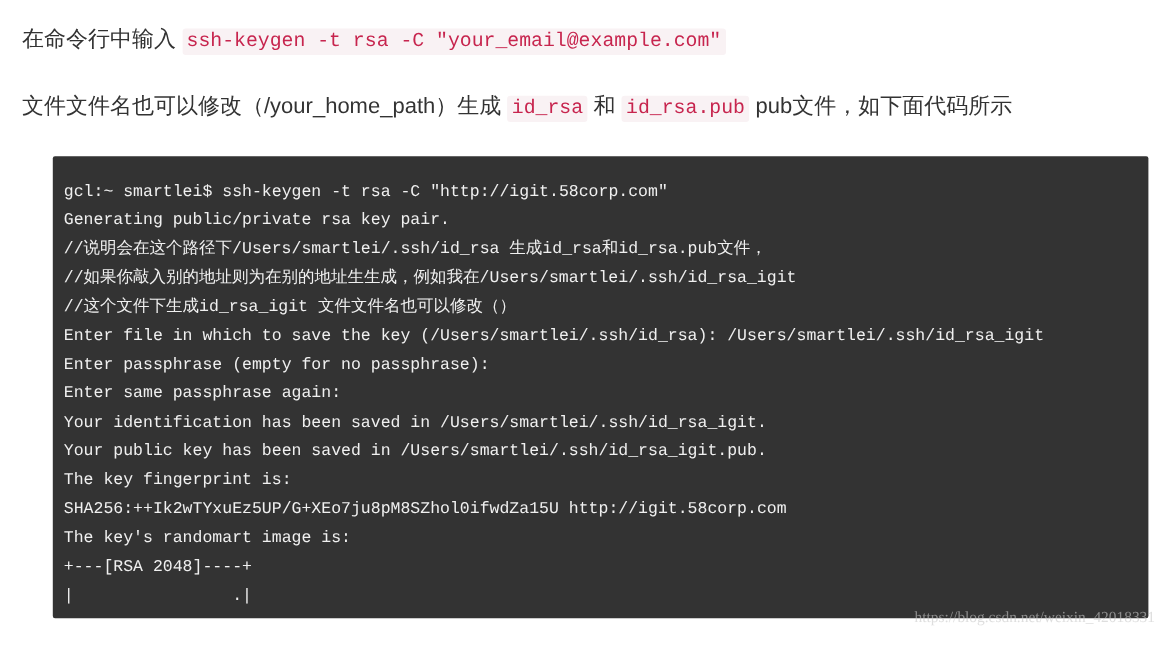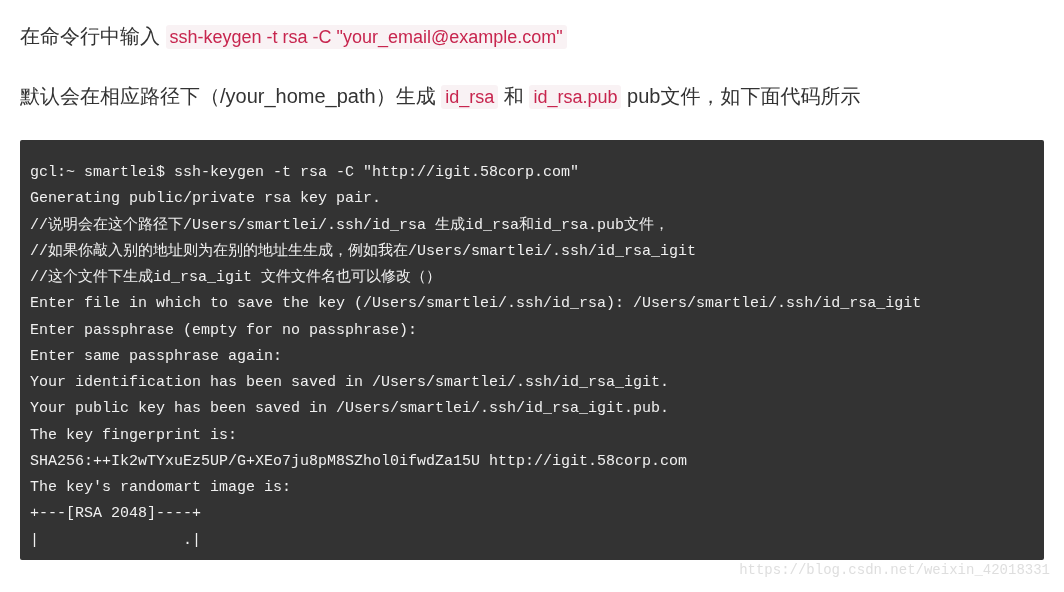--- a/index.html
+++ b/index.html
@@ -11,59 +11,60 @@
       width: 1064px;
       position: relative;
     }
     .para {
       font-size: 20px;
       line-height: 1.6;
       margin-bottom: 28px;
       color: #333;
     }
     .inline-code {
-      font-family: Liberation Sans, sans-serif;
+      font-family: Liberation Mono, monospace;
       font-size: 18px;
       color: #c7254e;
       background-color: #f9f2f4;
       padding: 2px 4px;
       border-radius: 3px;
     }
     .code-block {
       background: #333333;
       color: #f0f0f0;
       padding: 20px 10px;
       font-family: "Courier New", Consolas, monospace;
       font-size: 15px;
       line-height: 1.75;
       white-space: pre;
       overflow: hidden;
       border-radius: 2px;
       position: relative;
       height: 420px;
+      margin-left: 28px;
     }
     .watermark {
       position: absolute;
       right: 14px;
-      bottom: 2px;
+      bottom: 12px;
       color: rgba(200,200,200,0.6);
       font-size: 14px;
-      font-family: Liberation Mono, monospace;
+      font-family: Liberation Serif, serif;
     }
   </style>
 </head>
 <body>
 
 <p class="para">
   <span>在命令行中输入</span>
   <code class="inline-code">ssh-keygen -t rsa -C "your_email@example.com"</code>
 </p>
 
 <p class="para">
-  <span>默认会在相应路径下（/your_home_path）生成</span>
+  <span>文件文件名也可以修改（/your_home_path）生成</span>
   <code class="inline-code">id_rsa</code>
   <span>和</span>
   <code class="inline-code">id_rsa.pub</code>
   <span>pub文件，如下面代码所示</span>
 </p>
 
 <div class="code-block"><span>gcl:~ smartlei$ ssh-keygen -t rsa -C "http://igit.58corp.com"
 Generating public/private rsa key pair.
 //说明会在这个路径下/Users/smartlei/.ssh/id_rsa 生成id_rsa和id_rsa.pub文件，
 //如果你敲入别的地址则为在别的地址生生成，例如我在/Users/smartlei/.ssh/id_rsa_igit

